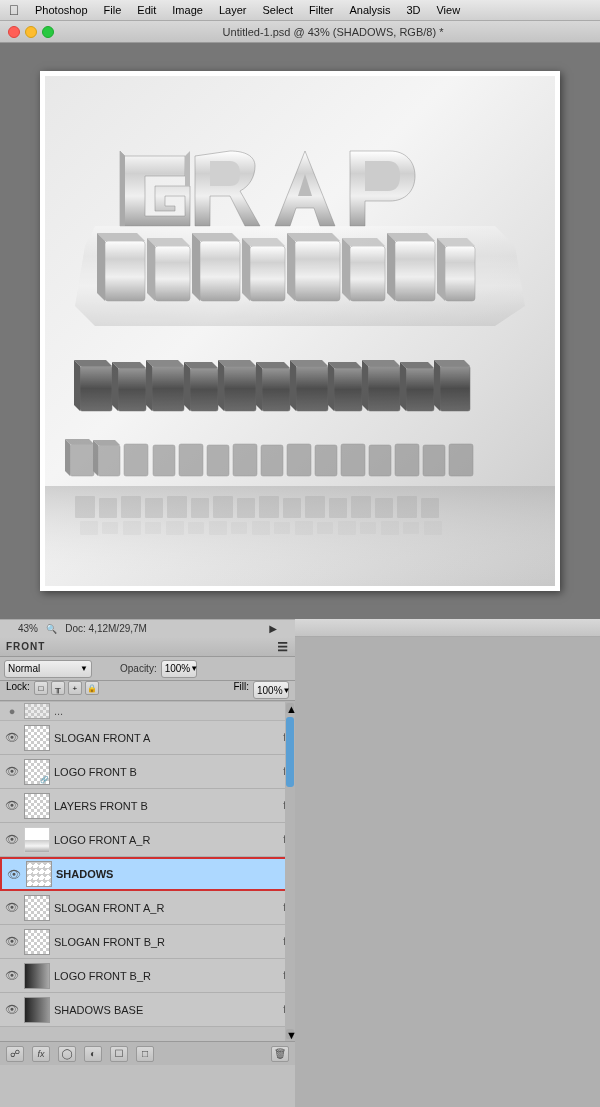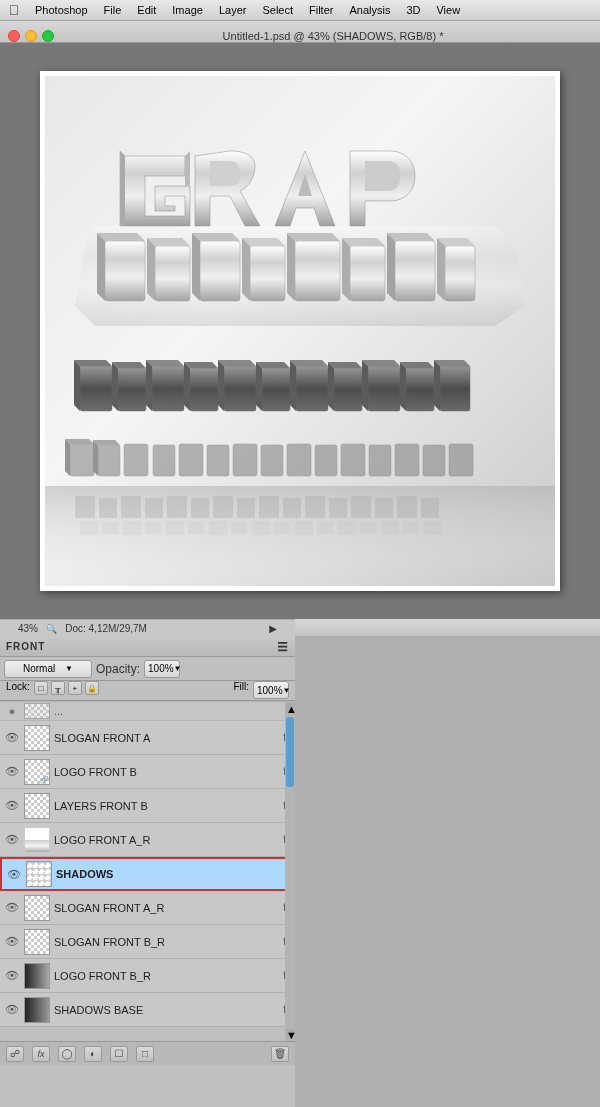--- a/index.html
+++ b/index.html
@@ -41,21 +41,21 @@
       border-radius: 3px;
     }
 
     
     .titlebar {
       width: 600px;
       height: 22px;
       background: linear-gradient(to bottom, #d8d8d8, #c4c4c4);
       border-bottom: 1px solid #999;
       display: flex;
-      align-items: flex-end;
+      align-items: center;
       padding: 0 8px;
       gap: 20px;
     }
     .traffic-lights {
       display: flex;
       gap: 5px;
       align-items: center;
     }
     .traffic-light {
       width: 12px;
@@ -150,29 +150,30 @@
       padding: 0 4px;
       gap: 4px;
     }
     .blend-mode-select {
       width: 88px;
       height: 18px;
       background: linear-gradient(to bottom, #f0f0f0, #d8d8d8);
       border: 1px solid #999;
       border-radius: 3px;
       font-size: 10px;
-      padding: 0 18px;
+      padding: 0 3px;
       display: flex;
       align-items: center;
       justify-content: space-between;
       cursor: pointer;
     }
     .opacity-label {
-      font-size: 12px;
+      font-size: 10px;
       color: #333;
+      margin-left: 24px;
     }
     .opacity-value {
       width: 36px;
       height: 18px;
       background: linear-gradient(to bottom, #f0f0f0, #d8d8d8);
       border: 1px solid #999;
       border-radius: 3px;
       font-size: 10px;
       display: flex;
       align-items: center;

